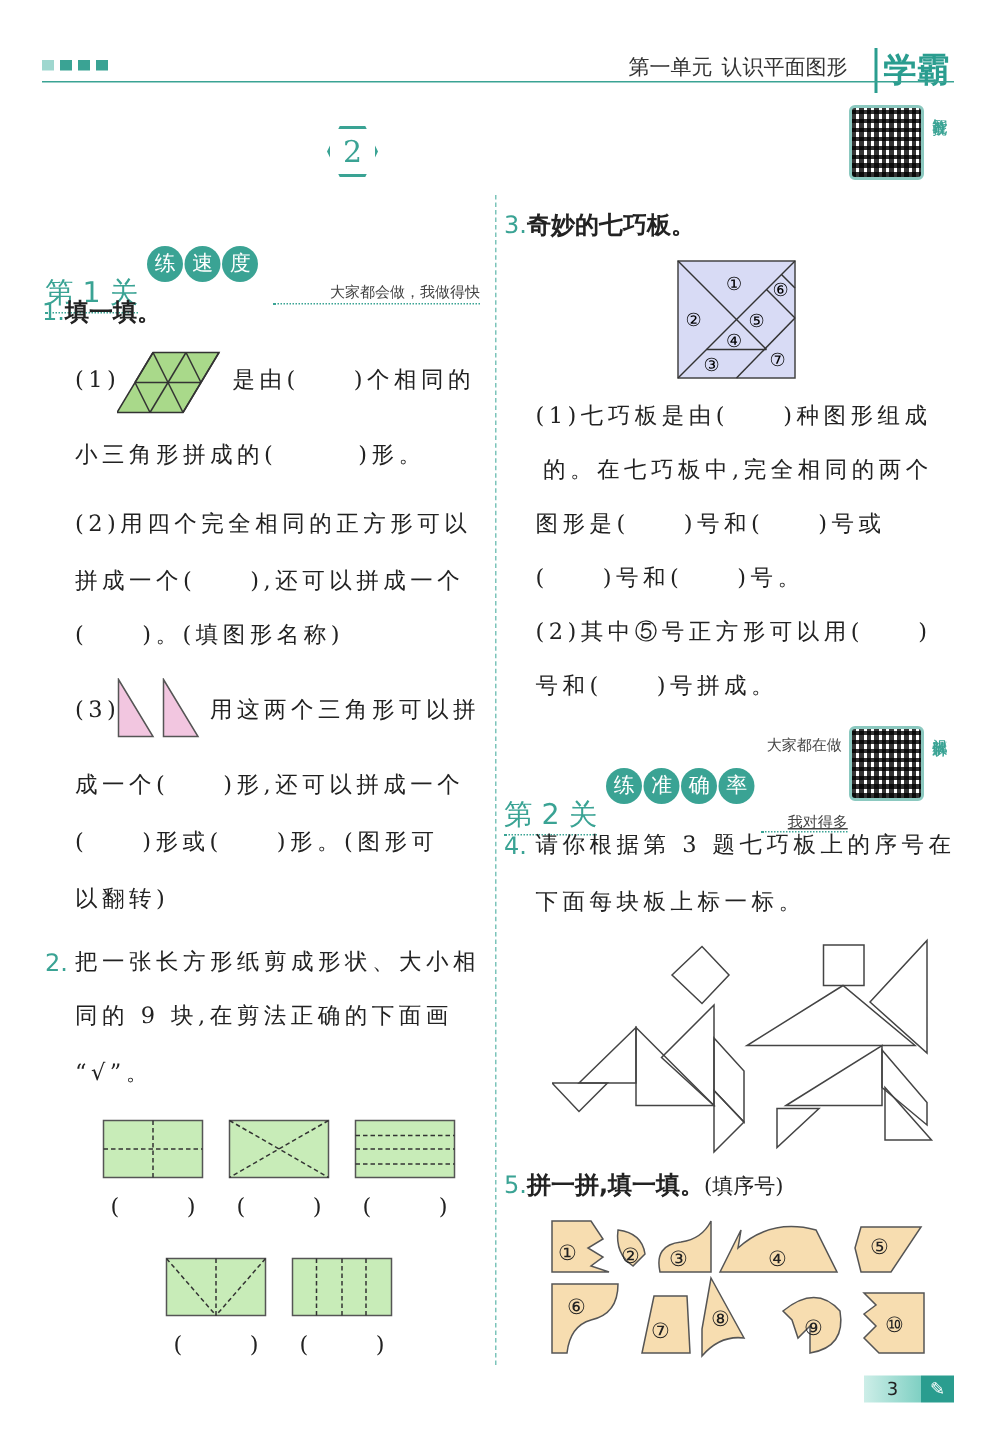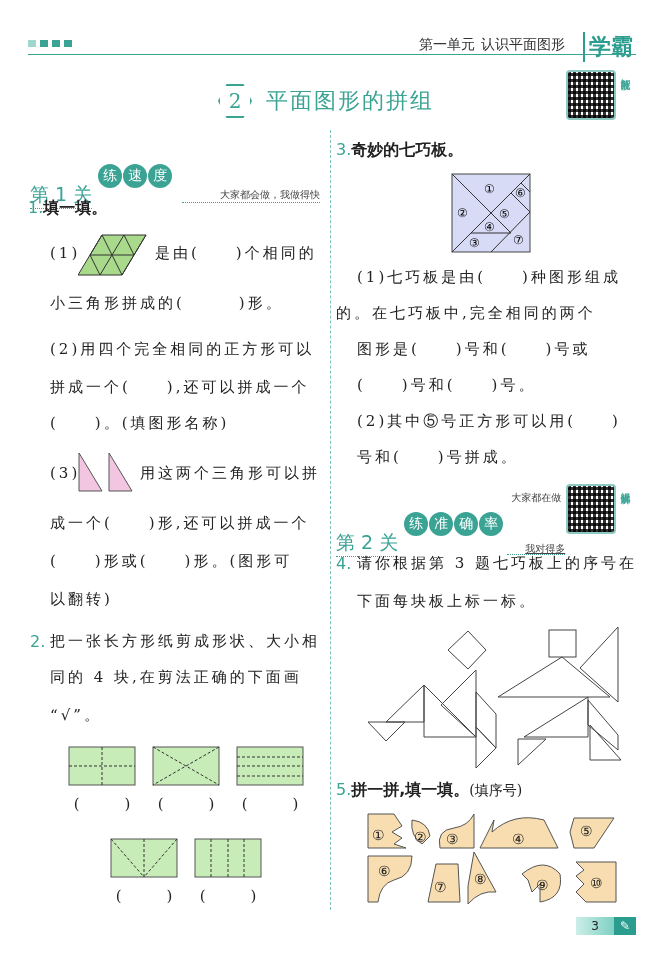--- a/index.html
+++ b/index.html
@@ -40,21 +40,20 @@
     <span></span>
     <span></span>
   </div>
 <div class="abs hdr-unit">第一单元</div>
 <div class="abs hdr-topic">认识平面图形</div>
 <div class="abs hdr-brand">学霸</div>
 <div class="abs hdr-line"></div>
 
 <div class="abs title-wrap">
   <div class="title-num">2</div>
-  <div class="title-text">平面图形的拼组</div>
 </div>
 <div class="abs" style="left:566px;top:70px;display:flex;gap:2px;">
   <div class="qr"></div>
   <div class="qr-label">智能批改</div>
 </div>
 
 <div class="abs divider"></div>
 
 <div class="abs level" style="left:30px;top:142px;width:290px;">
   <span class="level-name level-dots">第 1 关</span>
@@ -94,21 +93,21 @@
 </svg>
 <div class="abs line" style="left:140px;top:464px;">用这两个三角形可以拼</div>
 <div class="abs line" style="left:50px;top:514px;">成一个(　　)形,还可以拼成一个</div>
 <div class="abs line" style="left:50px;top:552px;">(　　)形或(　　)形。(图形可</div>
 <div class="abs line" style="left:50px;top:590px;">以翻转)</div>
 
 <div class="abs q-title" style="left:30px;top:632px;font-weight:normal;">
   <span class="q-num">2.</span>
 </div>
 <div class="abs line" style="left:50px;top:632px;">把一张长方形纸剪成形状、大小相</div>
-<div class="abs line" style="left:50px;top:668px;">同的 4 块,在剪法正确的下面画</div>
+<div class="abs line" style="left:50px;top:668px;">同的 9 块,在剪法正确的下面画</div>
 <div class="abs line" style="left:50px;top:706px;">“√”。</div>
 
 <svg class="abs" style="left:68px;top:746px;" width="236" height="42">
   <g>
     <rect x="1" y="1" width="66" height="38" fill="#c8ecb8" stroke="#555"></rect>
     <line x1="34" y1="1" x2="34" y2="39" stroke="#333" stroke-dasharray="3,2"></line>
     <line x1="1" y1="20" x2="67" y2="20" stroke="#333" stroke-dasharray="3,2"></line>
   </g>
   <g>
     <rect x="85" y="1" width="66" height="38" fill="#c8ecb8" stroke="#555"></rect>
@@ -161,21 +160,21 @@
   <line x1="70" y1="10" x2="79" y2="19" stroke="#333"></line>
   <text x="33" y="20">①</text>
   <text x="6" y="44">②</text>
   <text x="18" y="74">③</text>
   <text x="33" y="58">④</text>
   <text x="48" y="45">⑤</text>
   <text x="64" y="24">⑥</text>
   <text x="62" y="71">⑦</text>
 </svg>
 <div class="abs line" style="left:357px;top:268px;">(1)七巧板是由(　　)种图形组成</div>
-<div class="abs line" style="left:336px;top:304px;">的。在七巧板中,完全相同的两个</div>
+<div class="abs line" style="left:362px;top:304px;">的。在七巧板中,完全相同的两个</div>
 <div class="abs line" style="left:357px;top:340px;">图形是(　　)号和(　　)号或</div>
 <div class="abs line" style="left:357px;top:376px;">(　　)号和(　　)号。</div>
 <div class="abs line" style="left:357px;top:412px;">(2)其中⑤号正方形可以用(　　)</div>
 <div class="abs line" style="left:357px;top:448px;">号和(　　)号拼成。</div>
 
 <div class="abs level" style="left:336px;top:490px;">
   <span class="level-name level-dots">第 2 关</span>
   <span class="level-badge">
     <span>练</span>
       <span>准</span>

